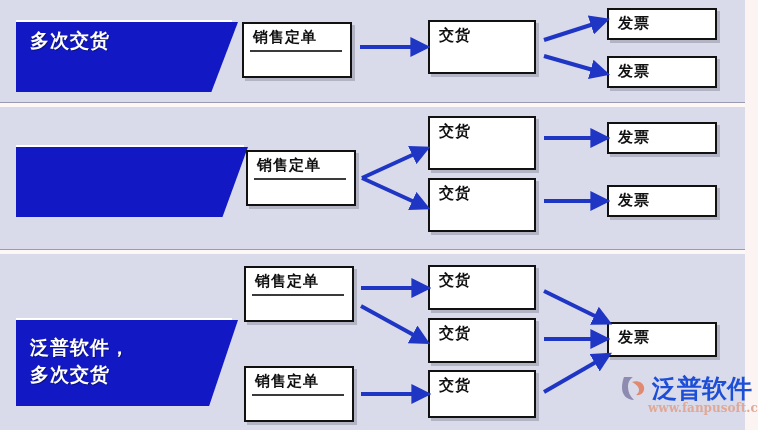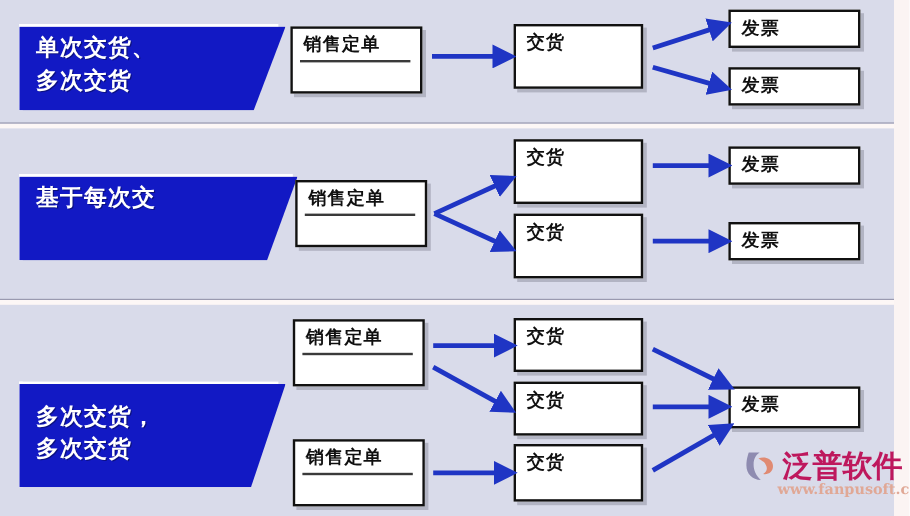--- a/index.html
+++ b/index.html
@@ -97,21 +97,21 @@
     left: 620px;
     top: 372px;
     width: 130px;
     height: 52px;
   }
   #wm-text {
     position: absolute;
     left: 32px; top: 0px;
     font-size: 25px;
     font-weight: bold;
-    color: #be185d;
+    color: #1d4ed8;
     letter-spacing: 0px;
     white-space: nowrap;
   }
   #wm-url {
     position: absolute;
     left: 28px; top: 29px;
     font-size: 12px;
     font-weight: bold;
     color: #e0a896;
     white-space: nowrap;
@@ -130,21 +130,20 @@
 
   <div class="panel" id="panel-1"></div>
   <div class="panel" id="panel-2"></div>
   <div class="panel" id="panel-3"></div>
   <div id="right-strip"></div>
 
   <div class="banner-hl" style="left:16px; top:20px; width:216px; height:3px;"></div>
   <div class="banner-hl" style="left:16px; top:20px; width:3px; height:72px;"></div>
   <div class="banner" id="banner-1" style="left:16px; top:22px; width:222px; height:70px;
               clip-path: polygon(0 0, 100% 0, 88% 100%, 0 100%);">
-    <span class="bl">单次交货、</span>
     <span class="bl">多次交货</span>
   </div>
 
   <div class="box" style="left:242px; top:22px; width:110px; height:56px;">
     <span class="lbl">销售定单</span>
     <span class="rule"></span>
   </div>
 
   <div class="box" style="left:428px; top:20px; width:108px; height:54px;">
     <span class="lbl">交货</span>
@@ -155,21 +154,20 @@
   </div>
 
   <div class="box" style="left:607px; top:56px; width:110px; height:32px;">
     <span class="lbl">发票</span>
   </div>
 
   <div class="banner-hl" style="left:16px; top:145px; width:228px; height:3px;"></div>
   <div class="banner-hl" style="left:16px; top:145px; width:3px; height:72px;"></div>
   <div class="banner" id="banner-2" style="left:16px; top:147px; width:232px; height:70px;
               clip-path: polygon(0 0, 100% 0, 89% 100%, 0 100%);">
-    <span class="bl">基于每次交</span>
   </div>
 
   <div class="box" style="left:246px; top:150px; width:110px; height:56px;">
     <span class="lbl">销售定单</span>
     <span class="rule"></span>
   </div>
 
   <div class="box" style="left:428px; top:116px; width:108px; height:54px;">
     <span class="lbl">交货</span>
   </div>
@@ -184,21 +182,21 @@
 
   <div class="box" style="left:607px; top:185px; width:110px; height:32px;">
     <span class="lbl">发票</span>
   </div>
 
   <div class="banner-hl" style="left:16px; top:318px; width:216px; height:3px;"></div>
   <div class="banner-hl" style="left:16px; top:318px; width:3px; height:88px;"></div>
   <div class="banner" id="banner-3" style="left:16px; top:320px; width:222px; height:86px;
               clip-path: polygon(0 0, 100% 0, 87% 100%, 0 100%);
               padding-top:14px;">
-    <span class="bl">多次交货，</span>
+    <span class="bl">泛普软件，</span>
     <span class="bl">多次交货</span>
   </div>
 
   <div class="box" style="left:244px; top:266px; width:110px; height:56px;">
     <span class="lbl">销售定单</span>
     <span class="rule"></span>
   </div>
 
   <div class="box" style="left:244px; top:366px; width:110px; height:56px;">
     <span class="lbl">销售定单</span>

